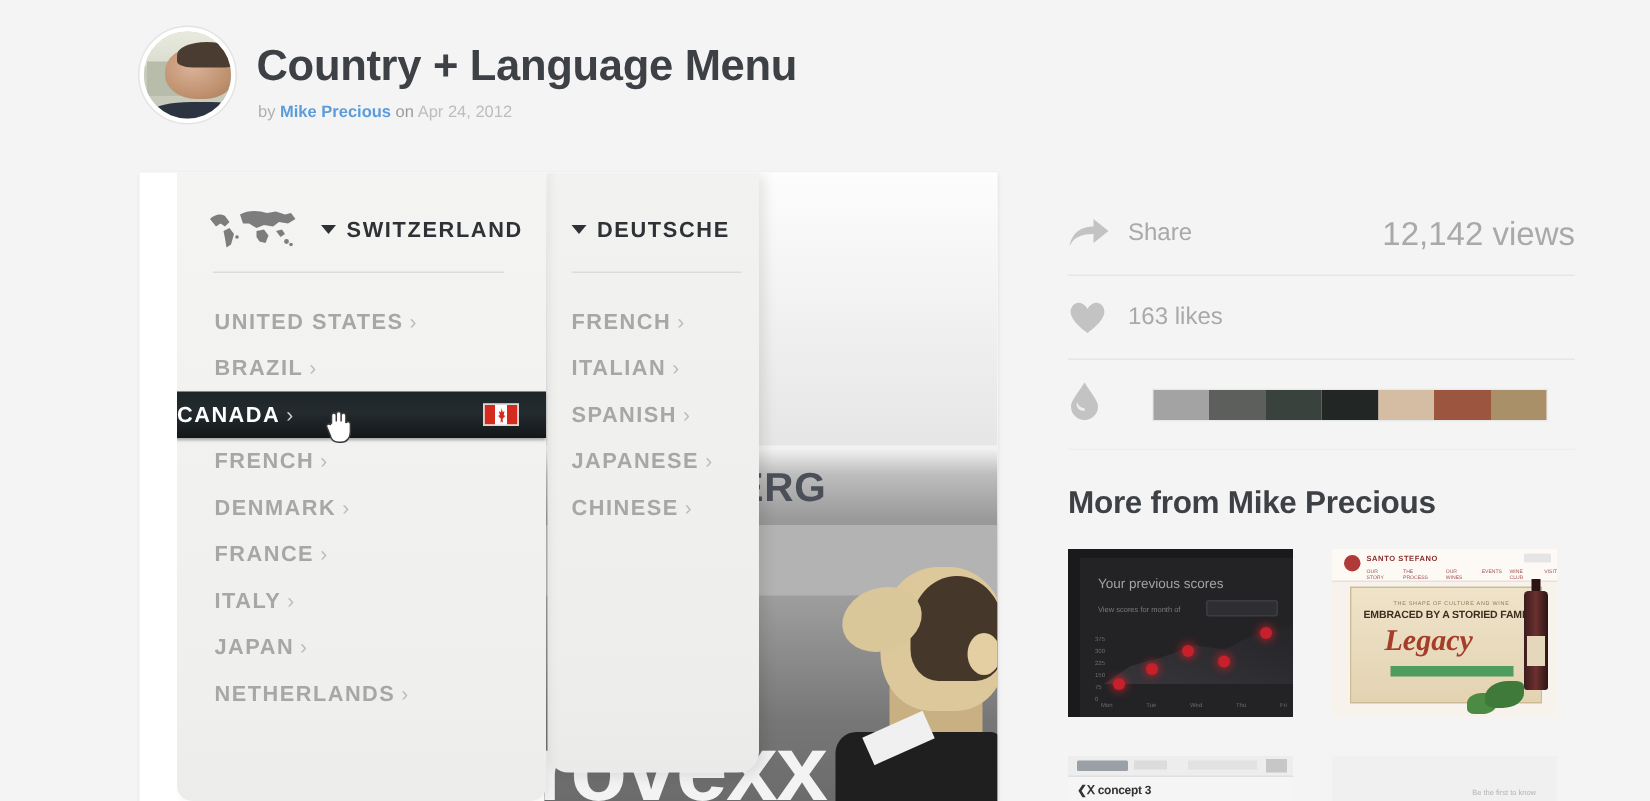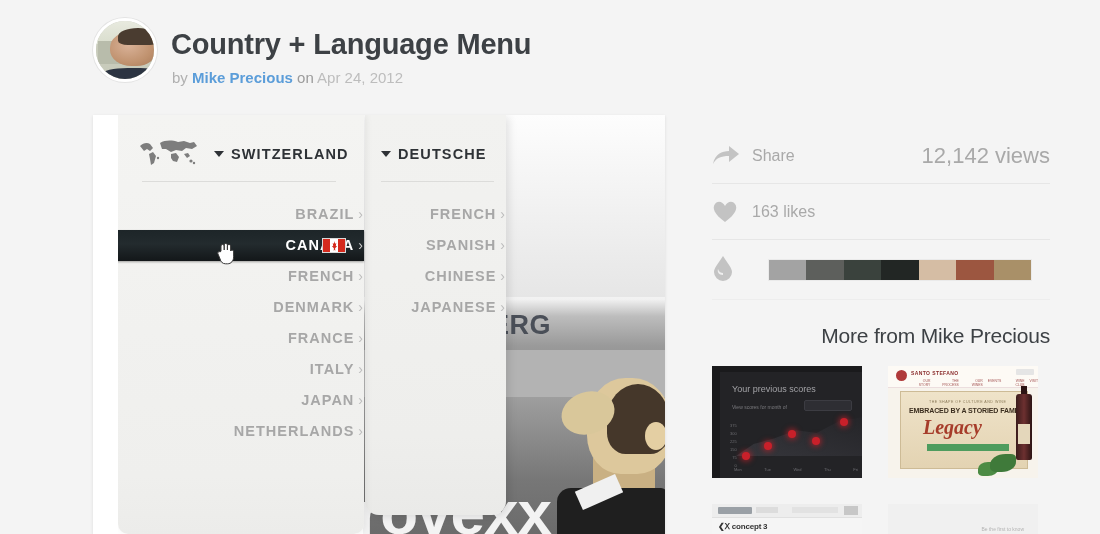--- a/index.html
+++ b/index.html
@@ -2,21 +2,21 @@
 <html><head>
 <meta charset="utf-8">
 <style>
   * { box-sizing: border-box; margin: 0; padding: 0; }
   html, body {
     width: 1100px; height: 534px;
     background: #f4f4f4;
     font-family: "Liberation Sans", sans-serif;
     overflow: hidden;
   }
-  .page { position: relative; width: 1100px; height: 534px; text-align: right; }
+  .page { position: relative; width: 1100px; height: 534px; }
 
   
   .header { position: absolute; left: 93px; top: 14px; width: 600px; height: 80px; }
   .avatar {
     position: absolute; left: 0; top: 4px;
     width: 64px; height: 64px; border-radius: 50%;
     overflow: hidden; background: #cfd2c8; border: 3px solid #fff;
     box-shadow: 0 0 0 1px #e3e3e3;
   }
   .avatar .sky { position:absolute; left:0; top:0; width:100%; height:55%; background:linear-gradient(#e8eadf,#d3d8c6); }
@@ -35,21 +35,21 @@
     position:absolute; left:6px; bottom:-4px; width:64px; height:26%;
     background:#2c3442; border-radius:40% 40% 0 0;
   }
   .title {
     position: absolute; left: 78px; top: 14px;
     font-size: 29px; font-weight: bold; color: #3d4145;
     letter-spacing: -0.2px; white-space: nowrap;
   }
   .byline {
     position: absolute; left: 79px; top: 55px;
-    font-size: 15px; color: #b0b0b0; white-space: nowrap;
+    font-size: 11px; color: #b0b0b0; white-space: nowrap;
   }
   .byline .author { color: #5b9dd9; font-weight: bold; }
   .byline .on { color: #9b9b9b; }
   .byline .date { color: #bdbdbd; }
 
   
   .shot-card {
     position: absolute; left: 93px; top: 115px;
     width: 572px; height: 419px;
     background: #fff;
@@ -157,21 +157,21 @@
     position:relative; height:56px; border-bottom:1px solid #e6e6e6;
     display:flex; align-items:center;
   }
   .stat-row .ico { width:40px; height:28px; flex:0 0 40px; display:flex; align-items:center; }
   .stat-row .lbl { font-size:16px; color:#a9a9a9; }
   .stat-row .right { position:absolute; right:0; font-size:22px; color:#a9a9a9; }
   .palette-row { position:relative; height:60px; display:flex; align-items:center; border-bottom:1px solid #ededed;}
   .palette { display:flex; height:20px; width:262px; margin-left:35px; box-shadow:0 0 0 1px rgba(0,0,0,.04); }
   .palette span { flex:1 1 auto; height:100%; }
   .more-title {
-    margin-top:24px; font-size:21px; font-weight:normal; color:#3d4145; letter-spacing:-0.2px;
+    margin-top:24px; font-size:21px; font-weight:bold; color:#3d4145; letter-spacing:-0.2px;
   }
   .thumbs { margin-top:18px; display:flex; flex-wrap:wrap; gap:26px 26px; width:338px; }
   .thumb { width:150px; height:112px; overflow:hidden; position:relative; background:#e8e8e8; }
 
   
   .t1 { background:#1a1a1c; }
   .t1 .screen { position:absolute; left:8px; top:6px; right:0; bottom:0; background:#232326; }
   .t1 .ttl { position:absolute; left:20px; top:18px; font-size:9px; color:#a2a2a6; }
   .t1 .sub { position:absolute; left:20px; top:38px; font-size:5px; color:#7a7a7e; }
   .t1 .sel { position:absolute; left:92px; top:34px; width:48px; height:11px; background:#2e2e33; border:1px solid #3c3c42; border-radius:2px;}
@@ -257,23 +257,24 @@
 
       <div class="panel lang">
         <div class="panel-head">
           <div class="panel-title">
             <span class="caret"></span><span>DEUTSCHE</span>
           </div>
         </div>
         <div class="divider"></div>
         <ul class="menu" id="lang-menu">
             <li><span>FRENCH</span><span class="arrow">›</span></li>
+            <li><span>ITALIAN</span><span class="arrow">›</span></li>
             <li><span>SPANISH</span><span class="arrow">›</span></li>
+            <li><span>JAPANESE</span><span class="arrow">›</span></li>
             <li><span>CHINESE</span><span class="arrow">›</span></li>
-            <li><span>JAPANESE</span><span class="arrow">›</span></li>
           </ul>
       </div>
 
       <div class="panel country">
         <div class="panel-head">
           <svg class="map-icon" viewBox="0 0 62 30">
             <g fill="#7d7d7d">
               <path d="M2 9 C5 6,9 5,12 7 L15 11 L12 14 L9 12 L6 14 Z"></path>
               <path d="M11 17 L15 15 L18 19 L16 26 L13 28 L12 22 Z"></path>
               <path d="M22 6 C27 3,34 3,40 5 L46 4 L52 6 L56 5 L59 9 L54 12 L48 11 L44 14 L38 13 L33 15 L28 12 L24 12 Z"></path>
@@ -284,20 +285,21 @@
               <circle cx="20" cy="21" r="1.2"></circle>
                 <circle cx="45" cy="9" r="1"></circle>
             </g>
           </svg>
           <div class="panel-title">
             <span class="caret"></span><span>SWITZERLAND</span>
           </div>
         </div>
         <div class="divider"></div>
         <ul class="menu" id="country-menu">
+            <li><span>UNITED STATES</span><span class="arrow">›</span></li>
             <li><span>BRAZIL</span><span class="arrow">›</span></li>
             <li class="active"><span>CANADA</span><span class="arrow">›</span><span class="flag">
                 <span class="bar l"></span>
                 <span class="bar r"></span>
                 <span class="leaf"></span>
               </span><span class="cursor"><svg width="20" height="24" viewBox="0 0 20 24">
                   <path d="M4 10 V5 a1.6 1.6 0 0 1 3.2 0 V9 V4 a1.6 1.6 0 0 1 3.2 0 V9 V5 a1.6 1.6 0 0 1 3.2 0 V10 a1.6 1.6 0 0 1 3 .8 v5 c0 4-2.5 7-6 7 h-2 c-3 0-5-2-5.6-5 L1 13 a1.5 1.5 0 0 1 2.2-2 Z" fill="#ffffff" stroke="#3a3a3a" stroke-width="1"></path>
                 </svg></span></li>
             <li><span>FRENCH</span><span class="arrow">›</span></li>
             <li><span>DENMARK</span><span class="arrow">›</span></li>

